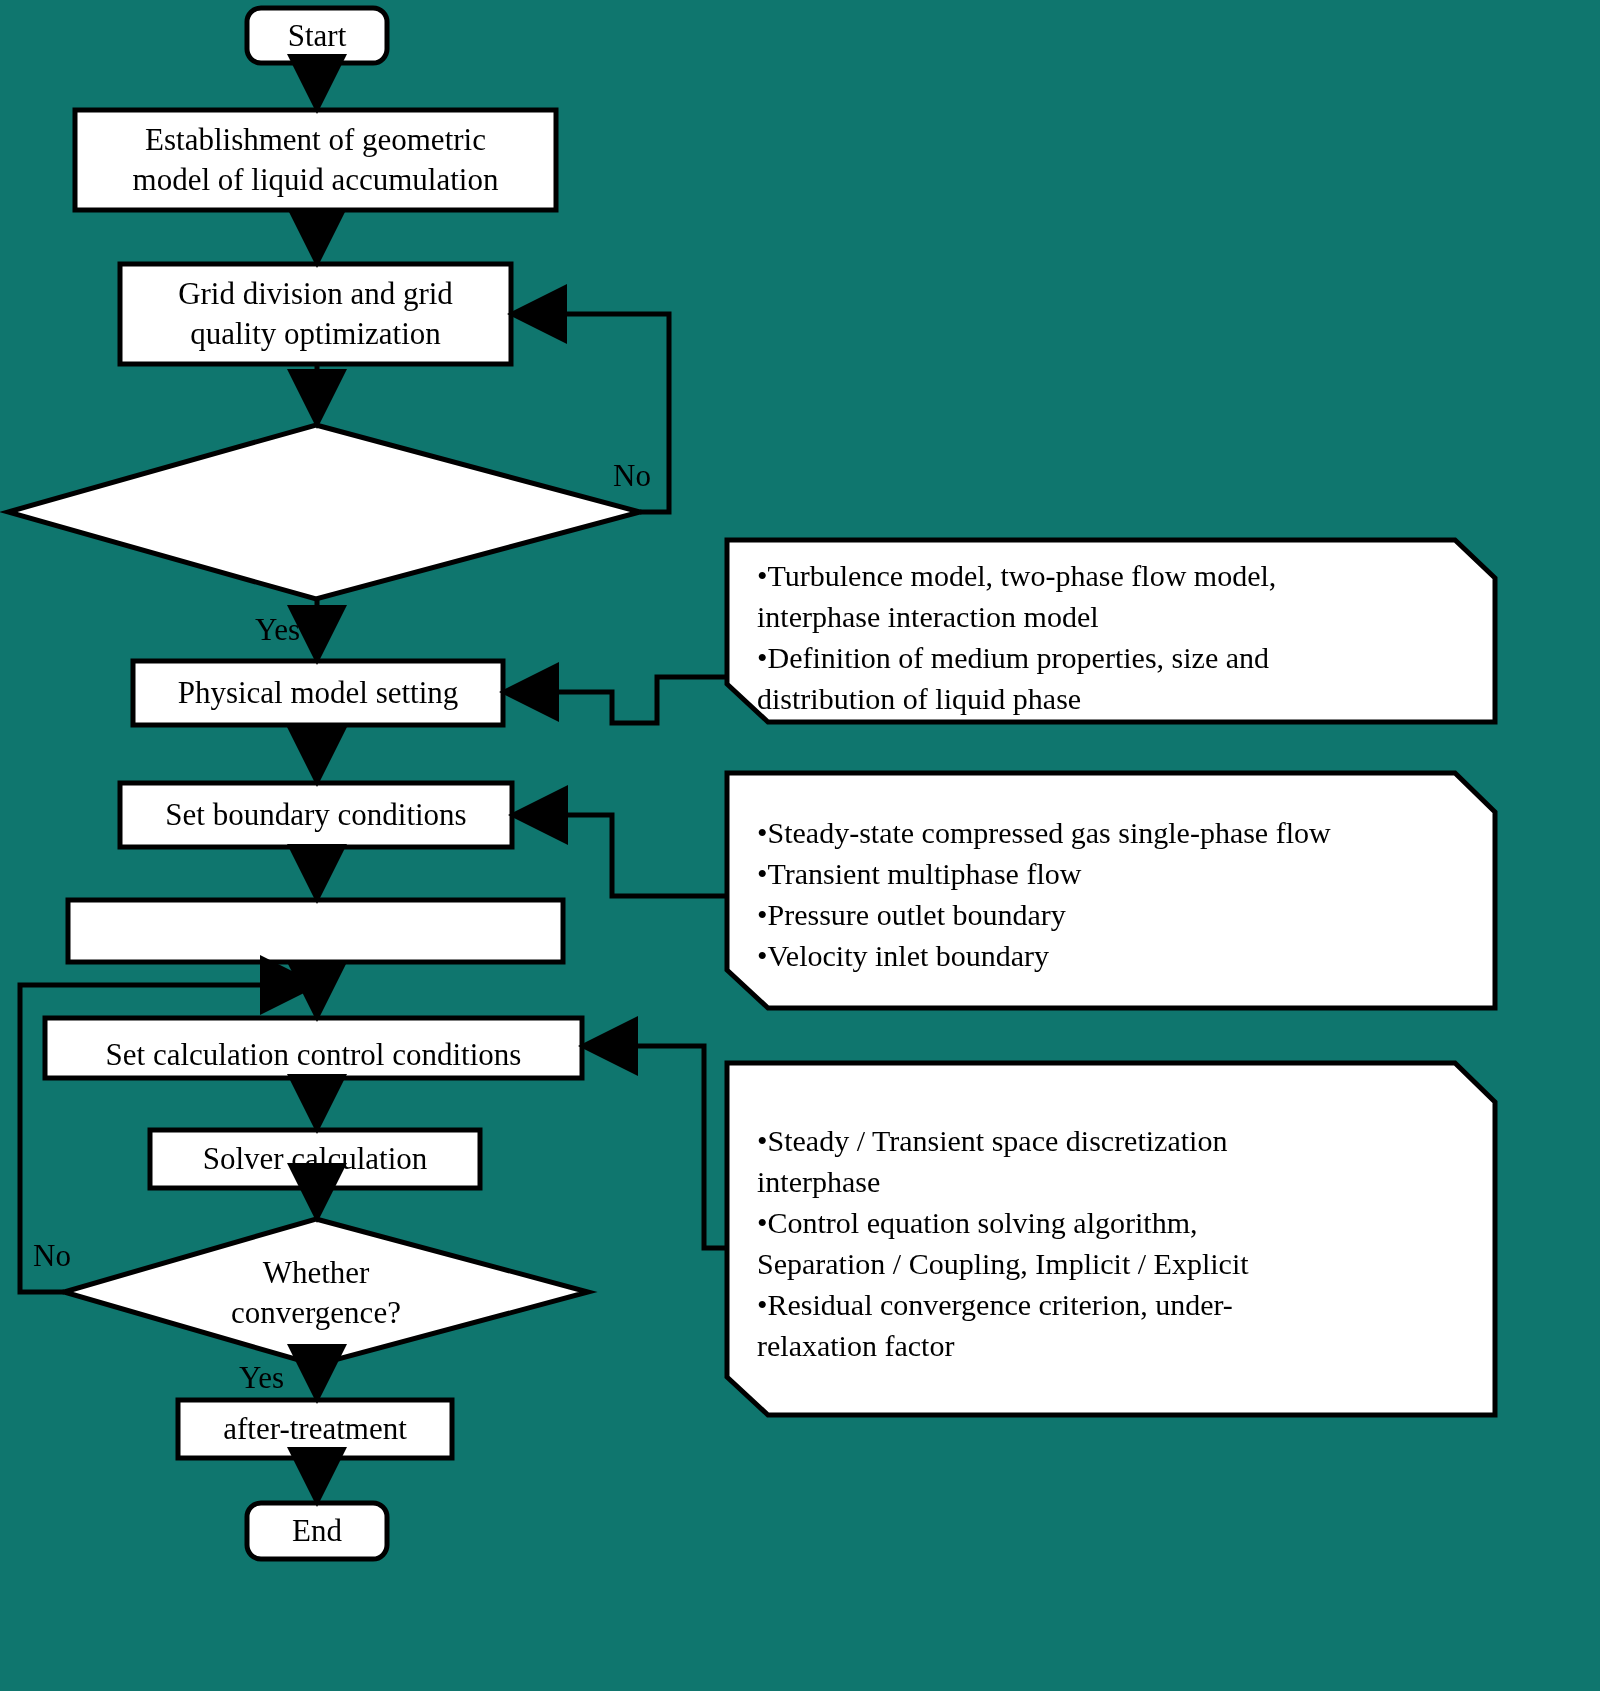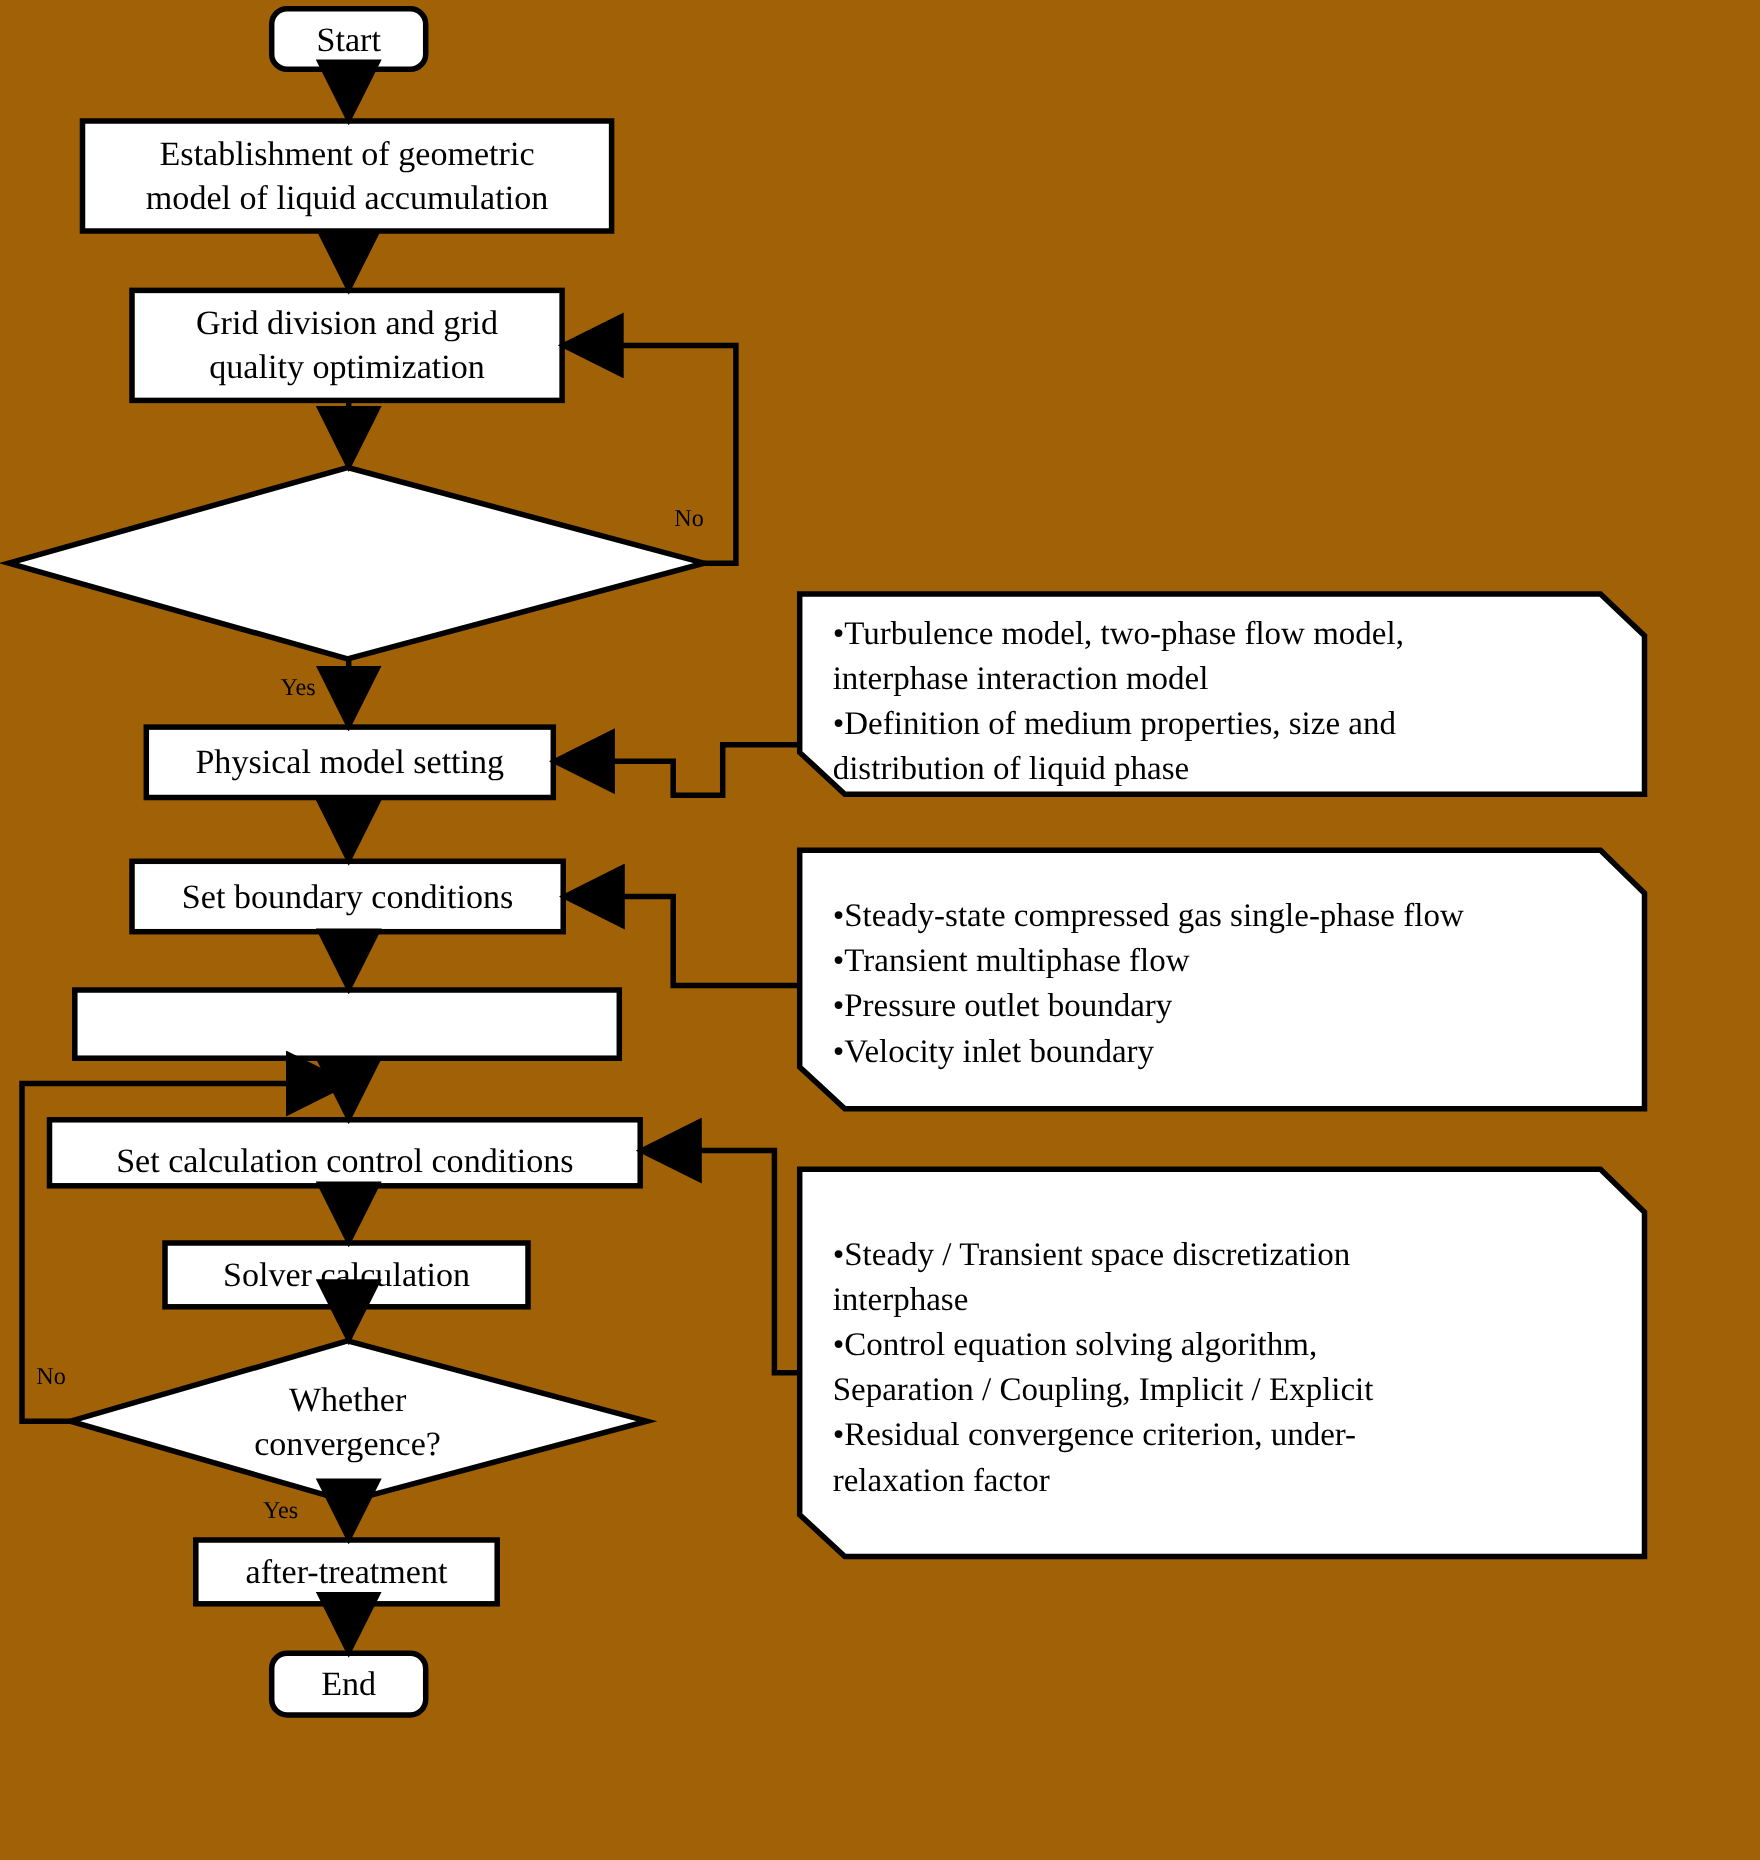--- a/index.html
+++ b/index.html
@@ -8,21 +8,21 @@
     padding: 0;
     background: #ffffff;
   }
   body {
     font-family: "Liberation Serif", "DejaVu Serif", serif;
   }
   #canvas {
     position: relative;
     width: 1600px;
     height: 1691px;
-    background: #a16207;
+    background: #0f766e;
     overflow: hidden;
   }
   svg.layer {
     position: absolute;
     left: 0;
     top: 0;
     width: 1600px;
     height: 1691px;
     pointer-events: none;
   }
@@ -39,21 +39,21 @@
     line-height: 1.28;
     white-space: pre-line;
     pointer-events: none;
   }
   .t-proc   { font-size: 31px; }
   .t-term   { font-size: 31px; }
   .t-dec    { font-size: 31px; }
   .edgeLabel {
     position: absolute;
     color: #000000;
-    font-size: 22px;
+    font-size: 31px;
     font-family: "Liberation Serif", "DejaVu Serif", serif;
     pointer-events: none;
   }
   .noteText {
     position: absolute;
     color: #000000;
     font-size: 30px;
     font-family: Liberation Serif, serif;
     line-height: 1.37;
     pointer-events: none;

